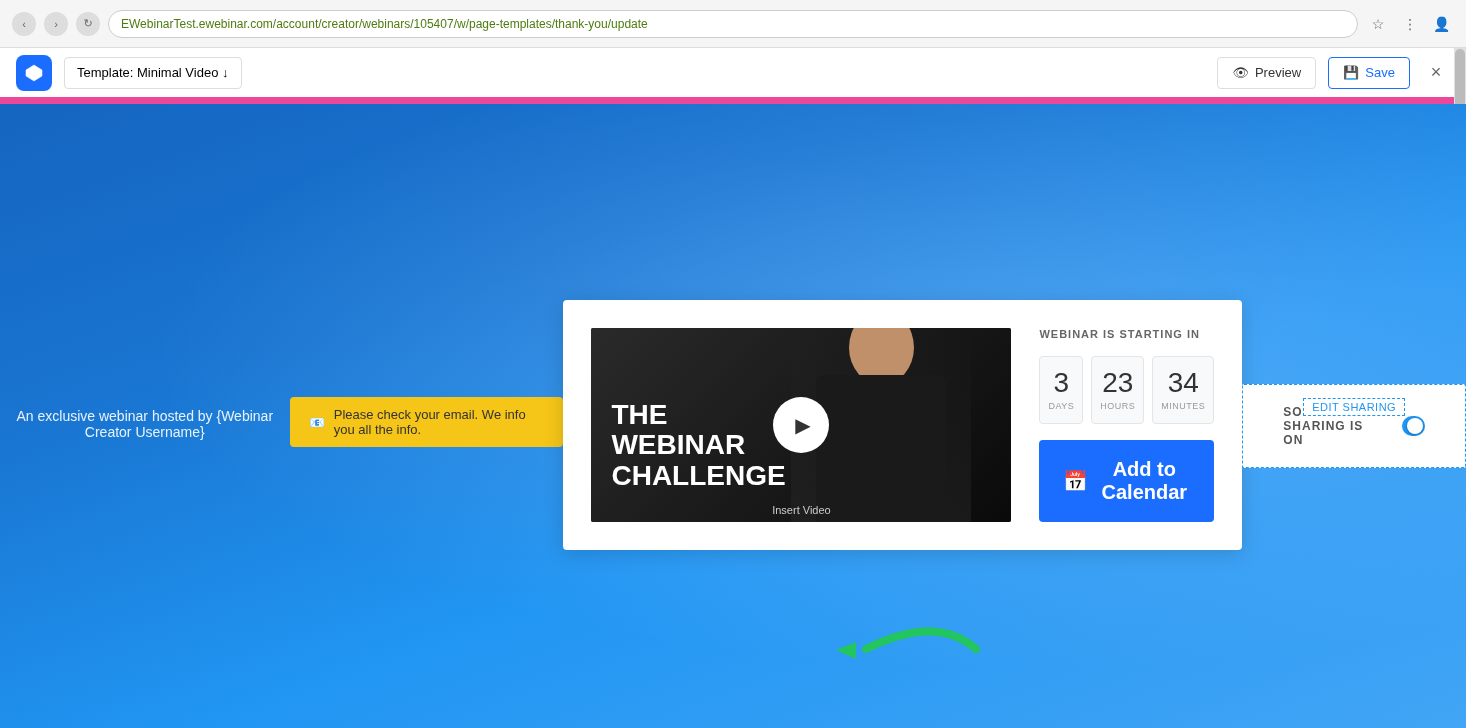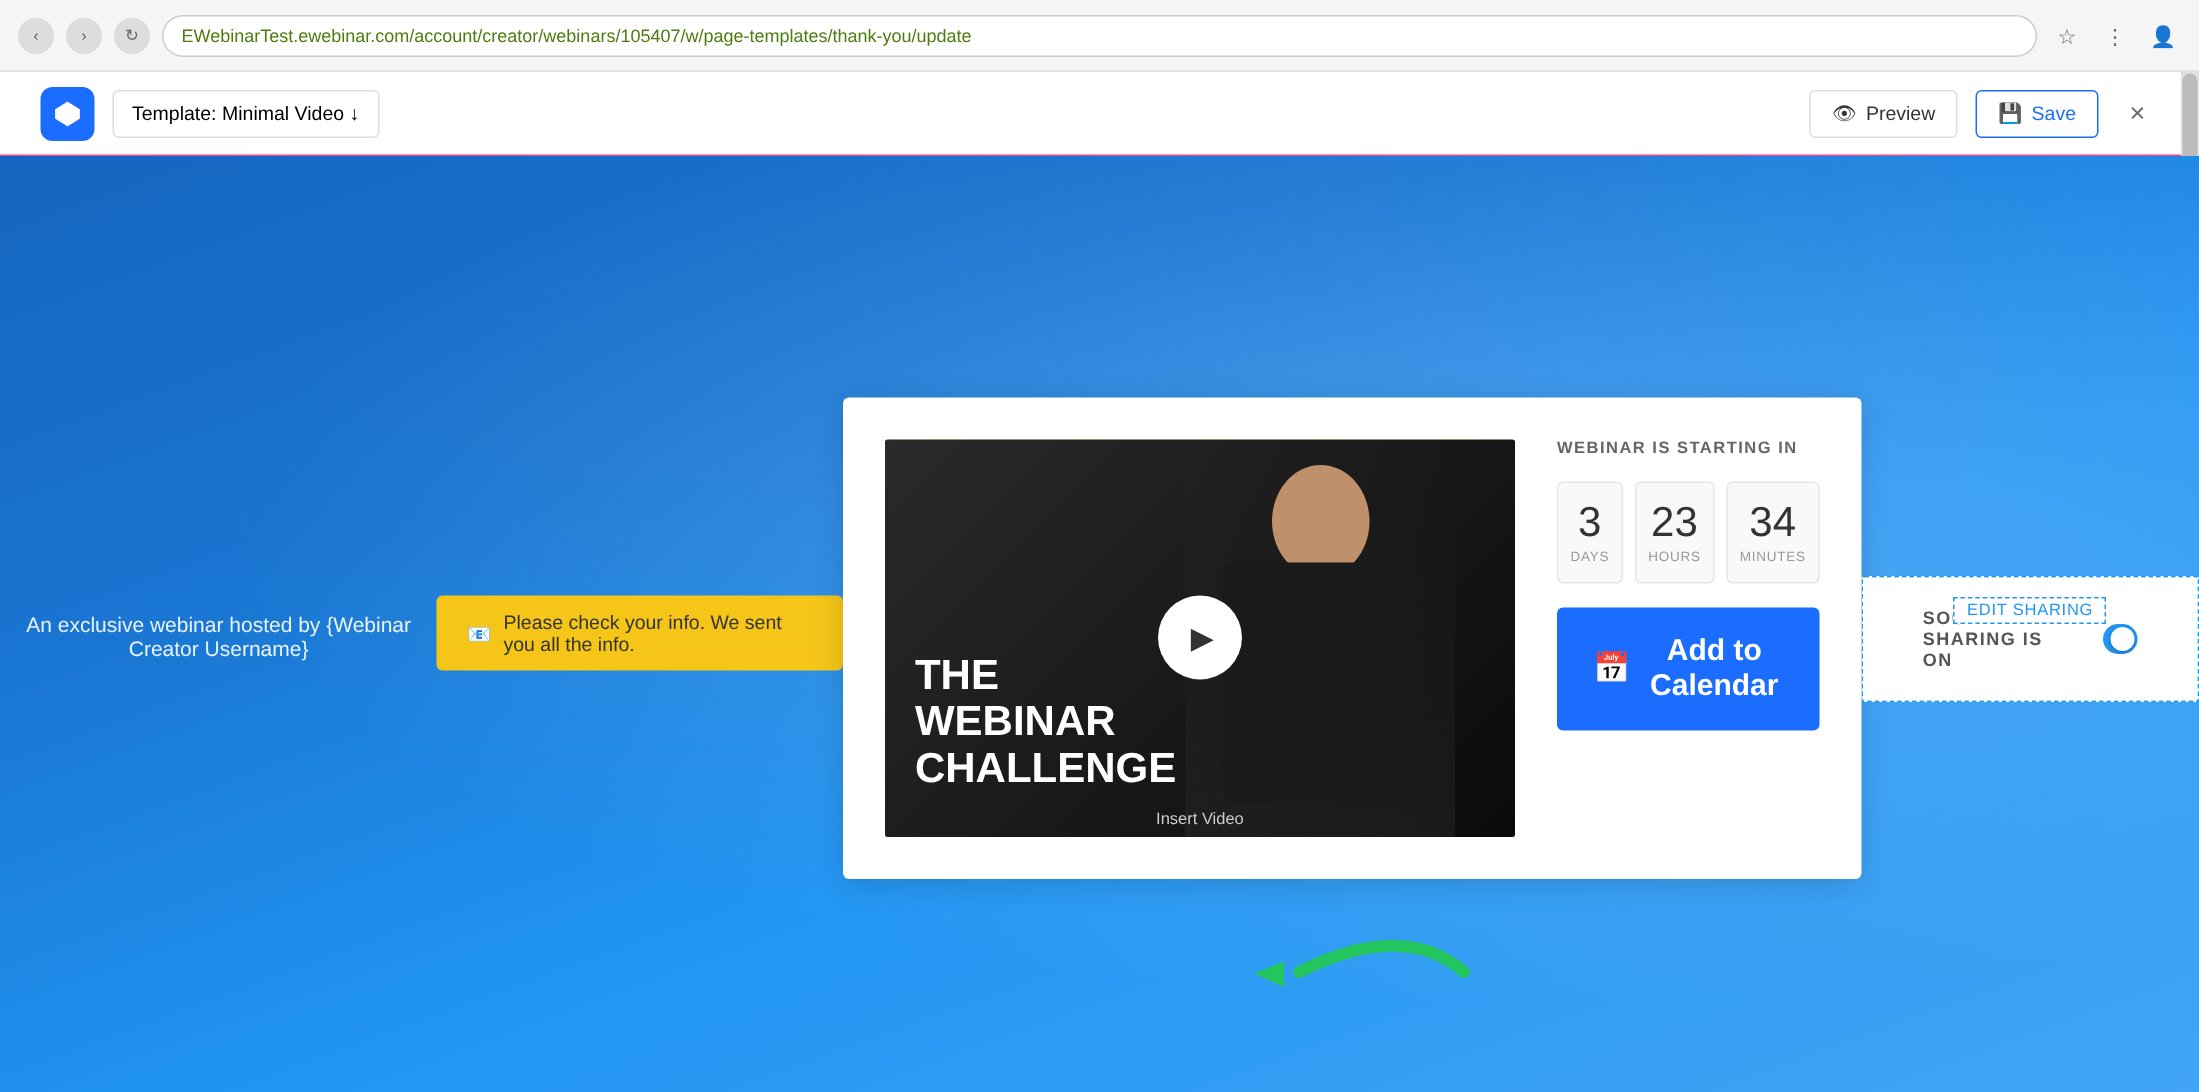--- a/index.html
+++ b/index.html
@@ -46,24 +46,24 @@
       width: 24px; height: 24px;
       background: none; border: none;
       cursor: pointer; color: #666; font-size: 14px;
       display: flex; align-items: center; justify-content: center;
     }
 
     
     .app-header {
       height: 56px;
       background: white;
-      border-bottom: 1px solid #ec4899;
-      display: flex;
-      align-items: center;
-      padding: 0 27px;
+      border-bottom: 7px solid #ec4899;
+      display: flex;
+      align-items: center;
+      padding: 0 16px;
       gap: 12px;
     }
     .logo {
       width: 36px; height: 36px;
       background: #1a6dff;
       border-radius: 8px;
       display: flex; align-items: center; justify-content: center;
       color: white; font-size: 16px;
     }
     .template-selector {
@@ -163,22 +163,22 @@
       width: 860px;
       display: flex;
       padding: 28px;
       gap: 28px;
       box-shadow: 0 4px 20px rgba(0,0,0,0.15);
     }
 
     
     .video-thumbnail {
       width: 420px;
-      height: 265px;
-      background: #4d7c0f;
+      height: 194px;
+      background: #0369a1;
       border-radius: 2px;
       position: relative;
       flex-shrink: 0;
       overflow: hidden;
       display: flex;
       align-items: center;
       justify-content: center;
       cursor: pointer;
     }
     .video-bg {
@@ -410,21 +410,21 @@
 
 <div class="main-content">
   <div class="bg-keyboard"></div>
 
   <div class="hosted-text">
     <span>An exclusive webinar hosted by {Webinar Creator Username}</span>
   </div>
 
   <div class="email-banner">
     <span>📧</span>
-    <span>Please check your info. We sent you all the info.</span>
+    <span>Please check your email. We info you all the info.</span>
   </div>
 
   <div class="content-card">
 
     <div class="video-thumbnail">
       <div class="video-bg"></div>
 
       <div class="video-person">
         <div style="position:relative; width:140px; height:230px;">
           <div style="width:65px;height:75px;background:#c0906a;border-radius:50%;position:absolute;top:0;left:38px;"></div>

